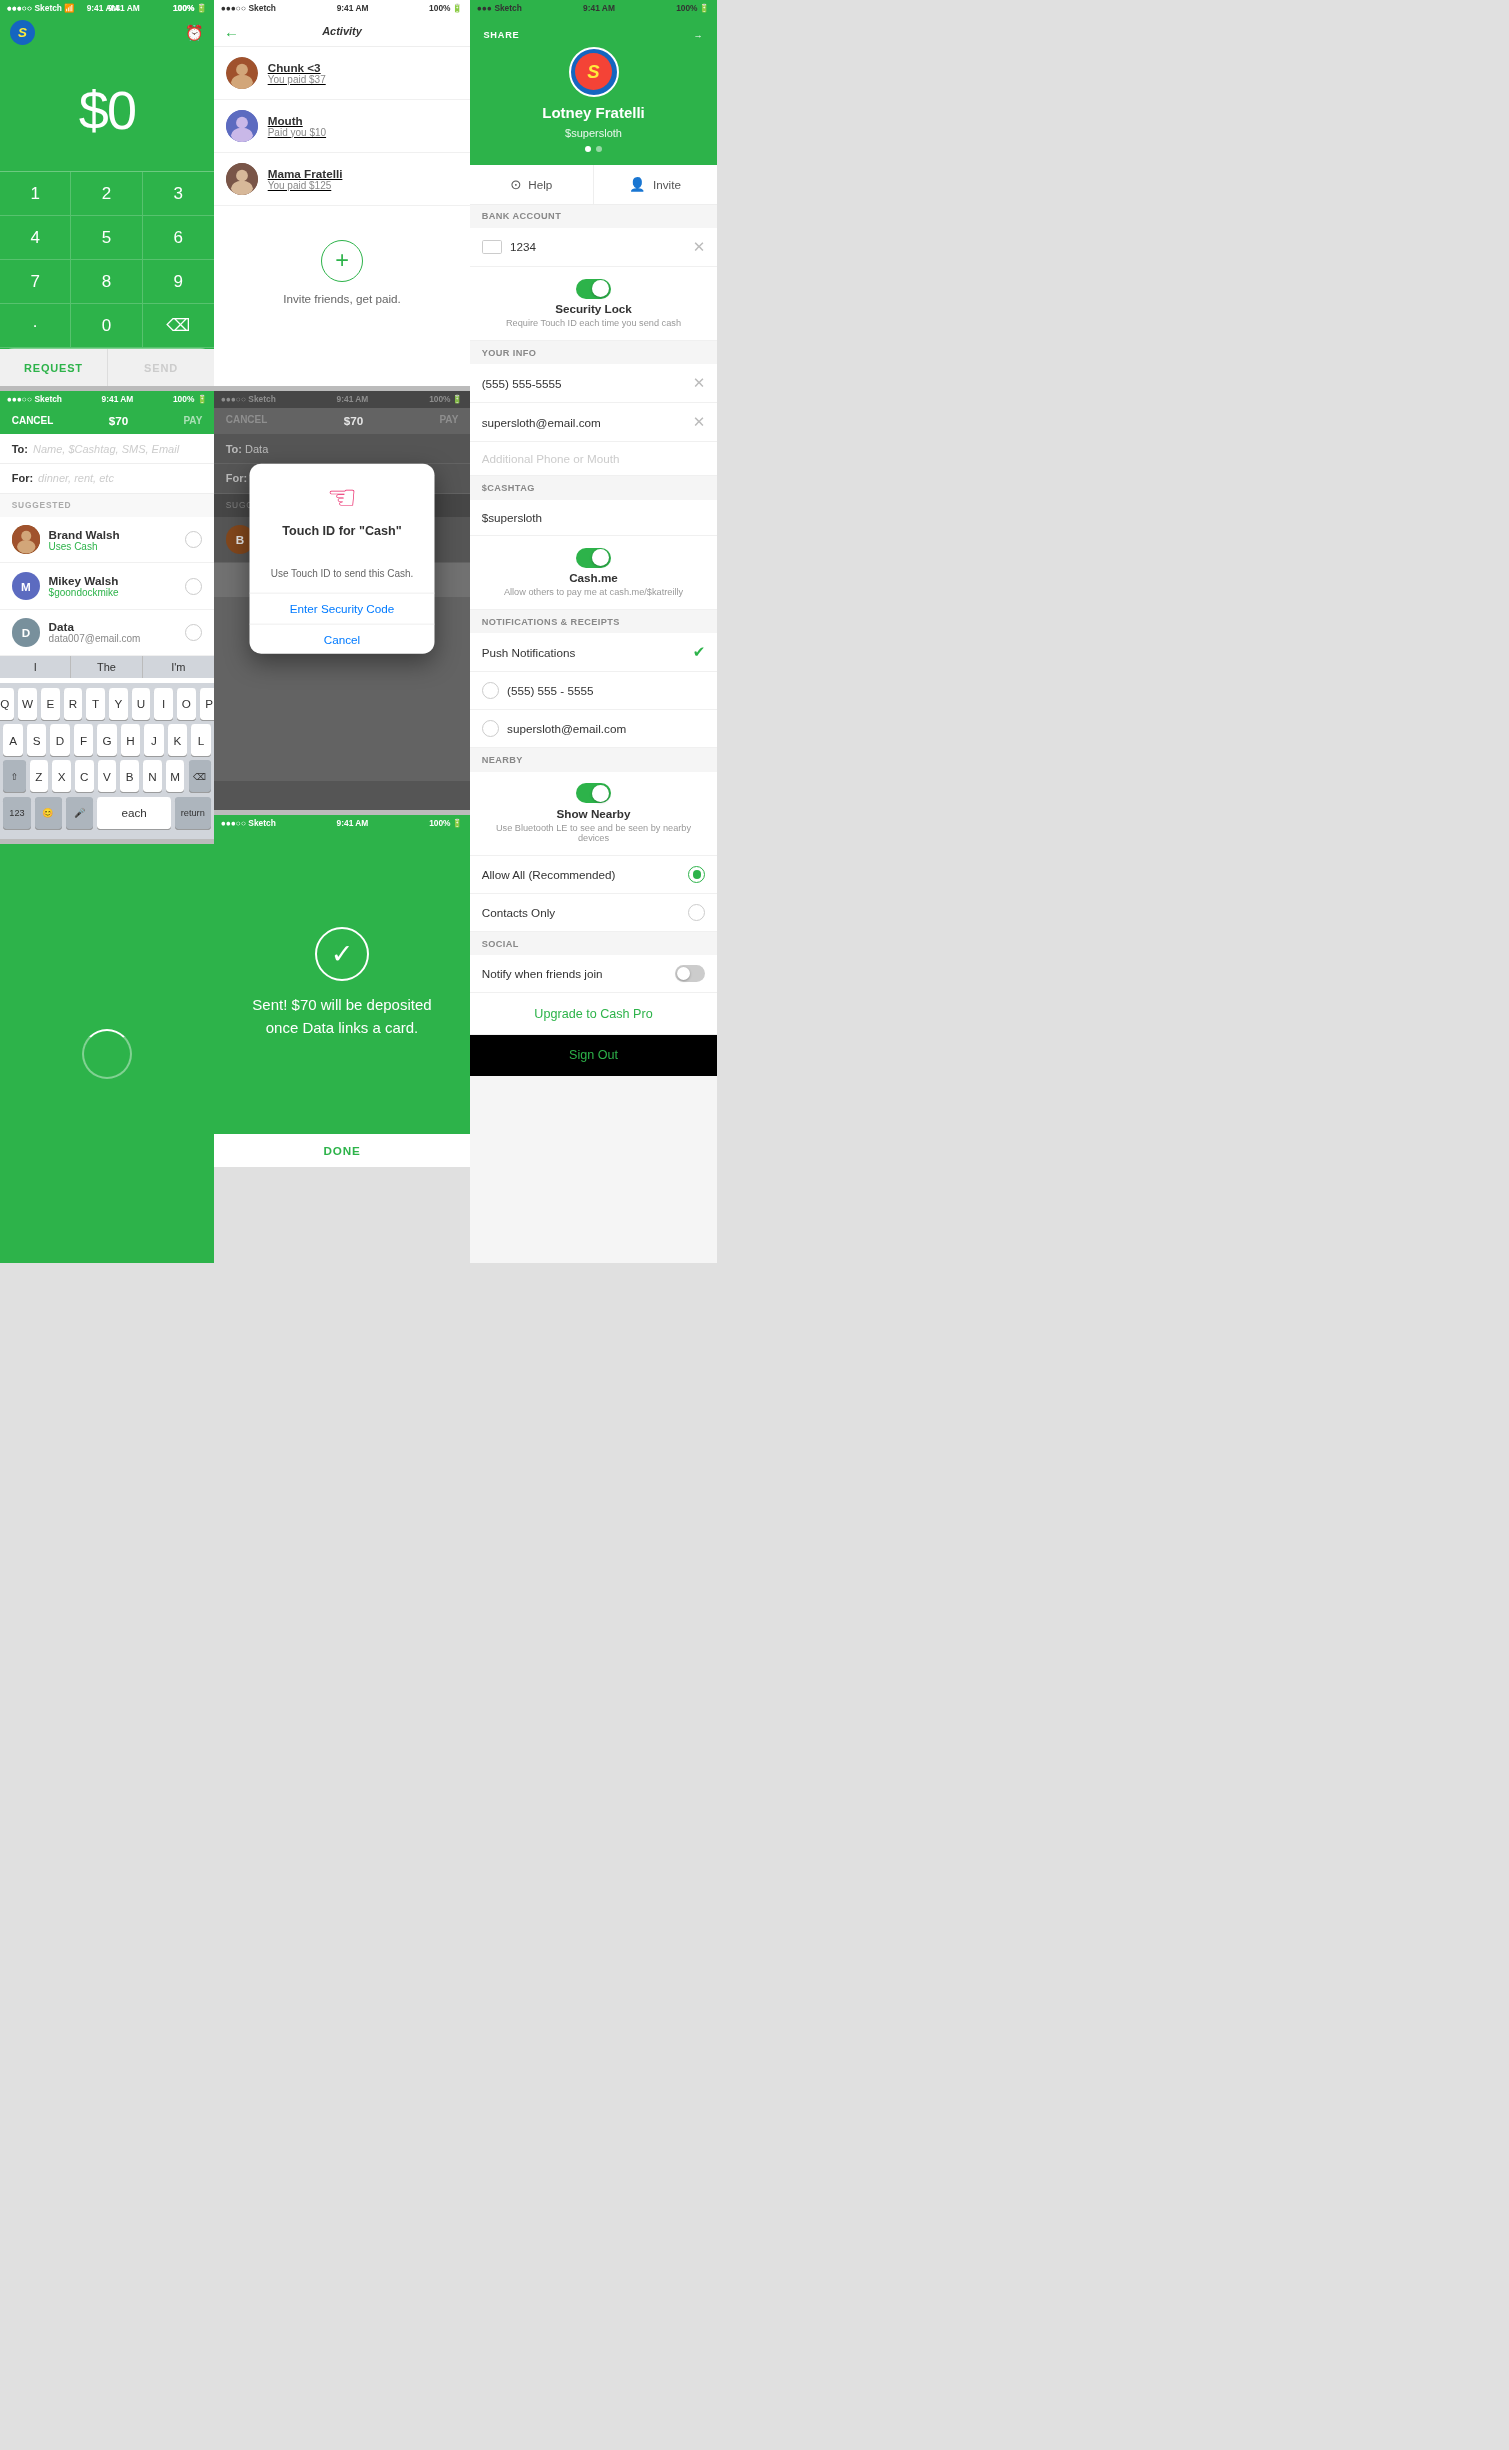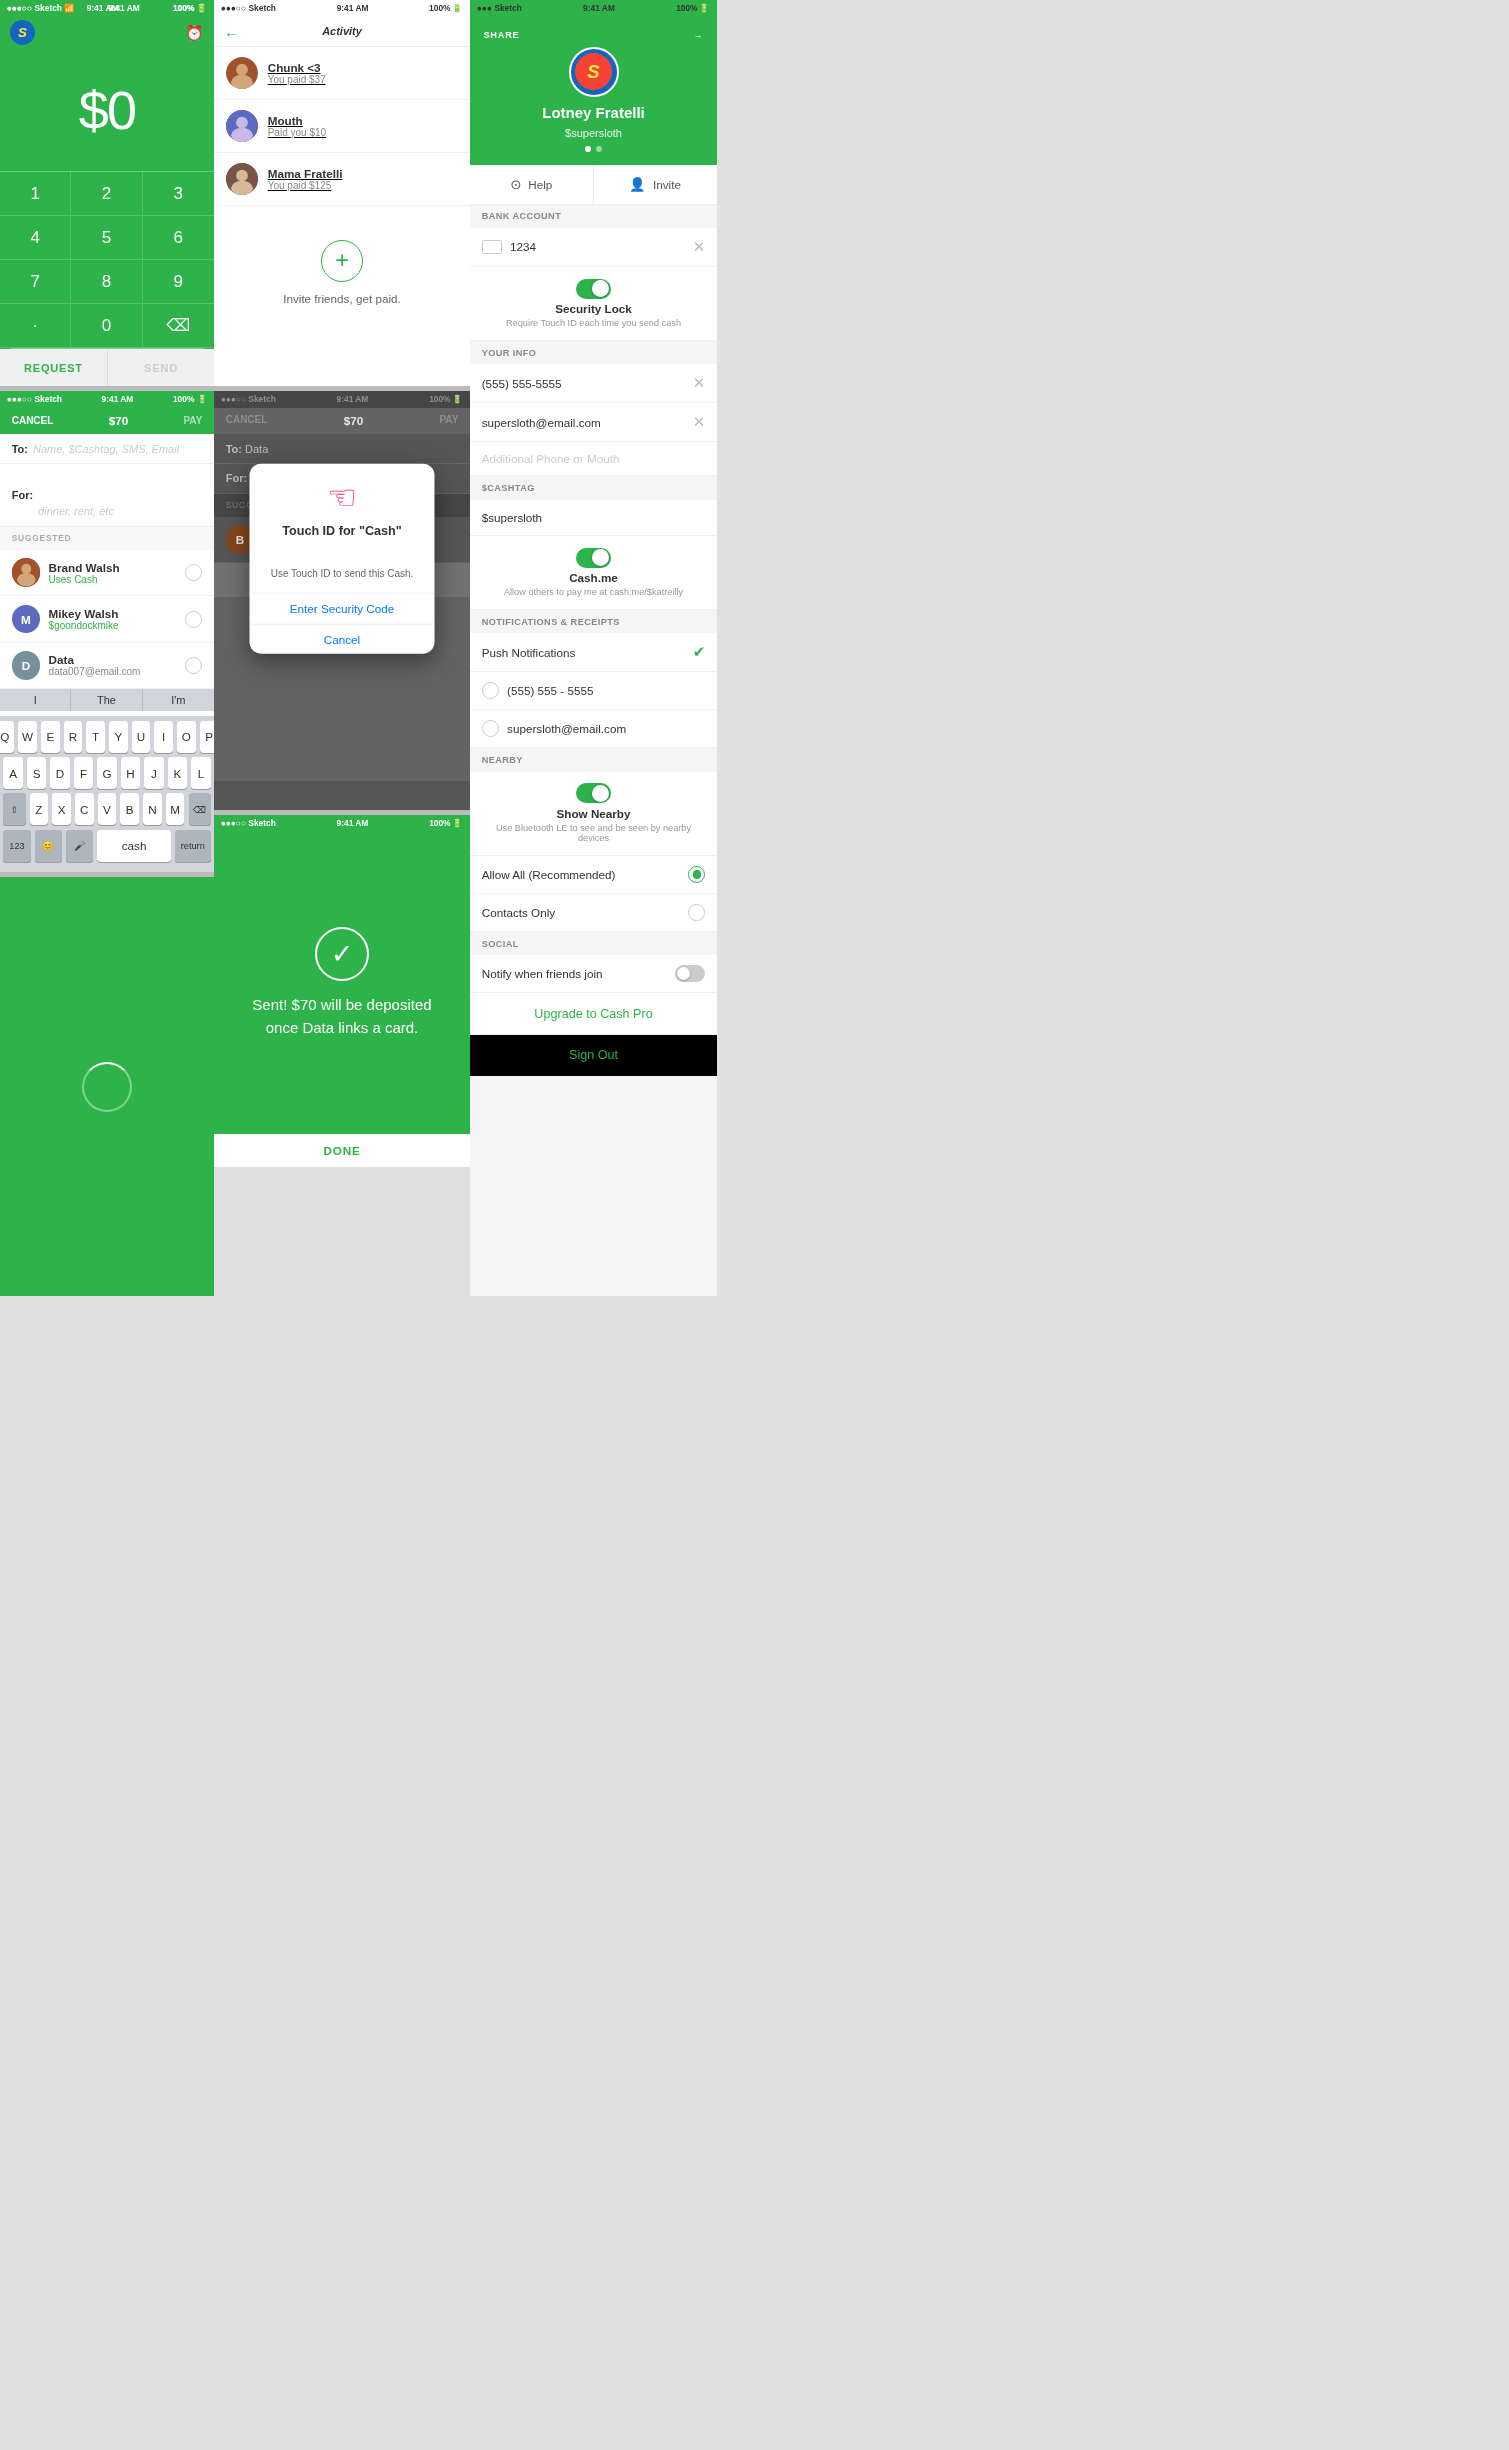--- a/index.html
+++ b/index.html
@@ -311,21 +311,21 @@
     .send-to-label { color: #333; font-weight: 600; margin-right: 5px; }
     .send-to-value { color: #ccc; font-style: italic; }
     .send-for-field {
       display: flex;
       align-items: center;
       padding: 8.4px 11.7px;
       border-bottom: 0.8px solid #eee;
       font-size: 11px;
     }
     .send-for-label { color: #333; font-weight: 600; margin-right: 5px; }
-    .send-for-value { color: #ccc; font-style: italic; margin-top: 33px; }
+    .send-for-value { color: #ccc; font-style: italic; }
     .suggested-label {
       padding: 6.7px 11.7px;
       font-size: 8.4px;
       font-weight: 700;
       color: #aaa;
       letter-spacing: 0.8px;
       background: #f8f8f8;
     }
     .contact-item {
       display: flex;
@@ -711,21 +711,21 @@
           <div class="key">V</div>
           <div class="key">B</div>
           <div class="key">N</div>
           <div class="key">M</div>
           <div class="key special">⌫</div>
         </div>
         <div class="keyboard-row">
           <div class="key special">123</div>
           <div class="key special">😊</div>
           <div class="key special">🎤</div>
-          <div class="key space">cash</div>
+          <div class="key space">each</div>
           <div class="key return">return</div>
         </div>
       </div>
     </div>
 
     <div class="screen-divider-h"></div>
 
     <div class="screen6">
       <div class="status-bar dark" style="position:absolute;top:0;left:0;width:214px;">
         <span>●●●○○</span>

